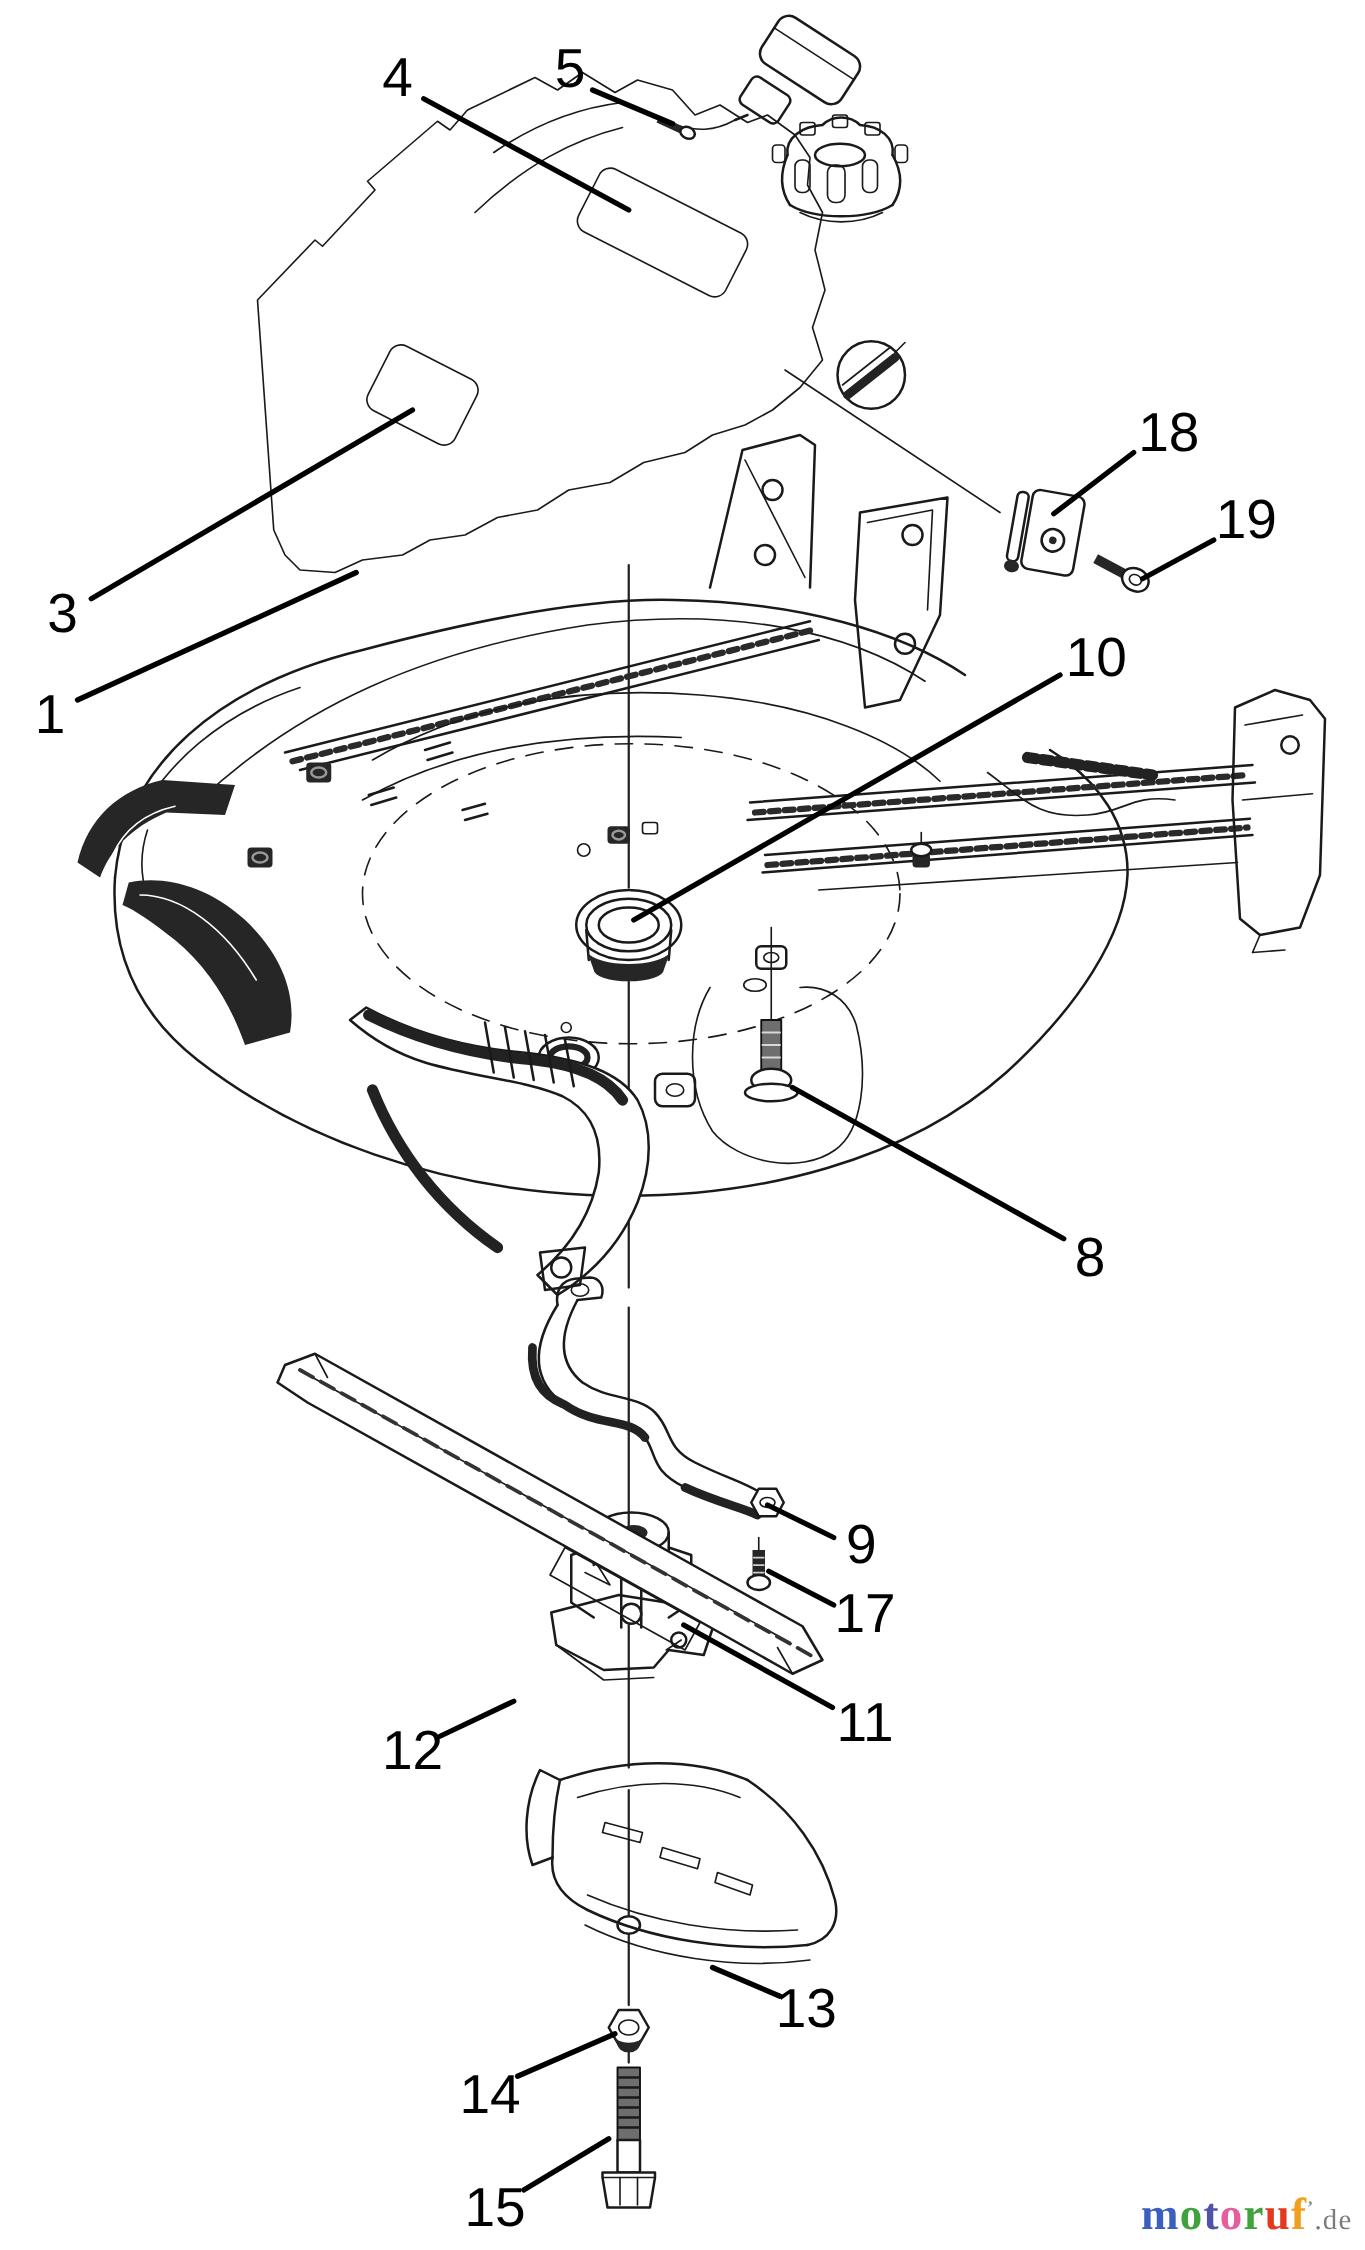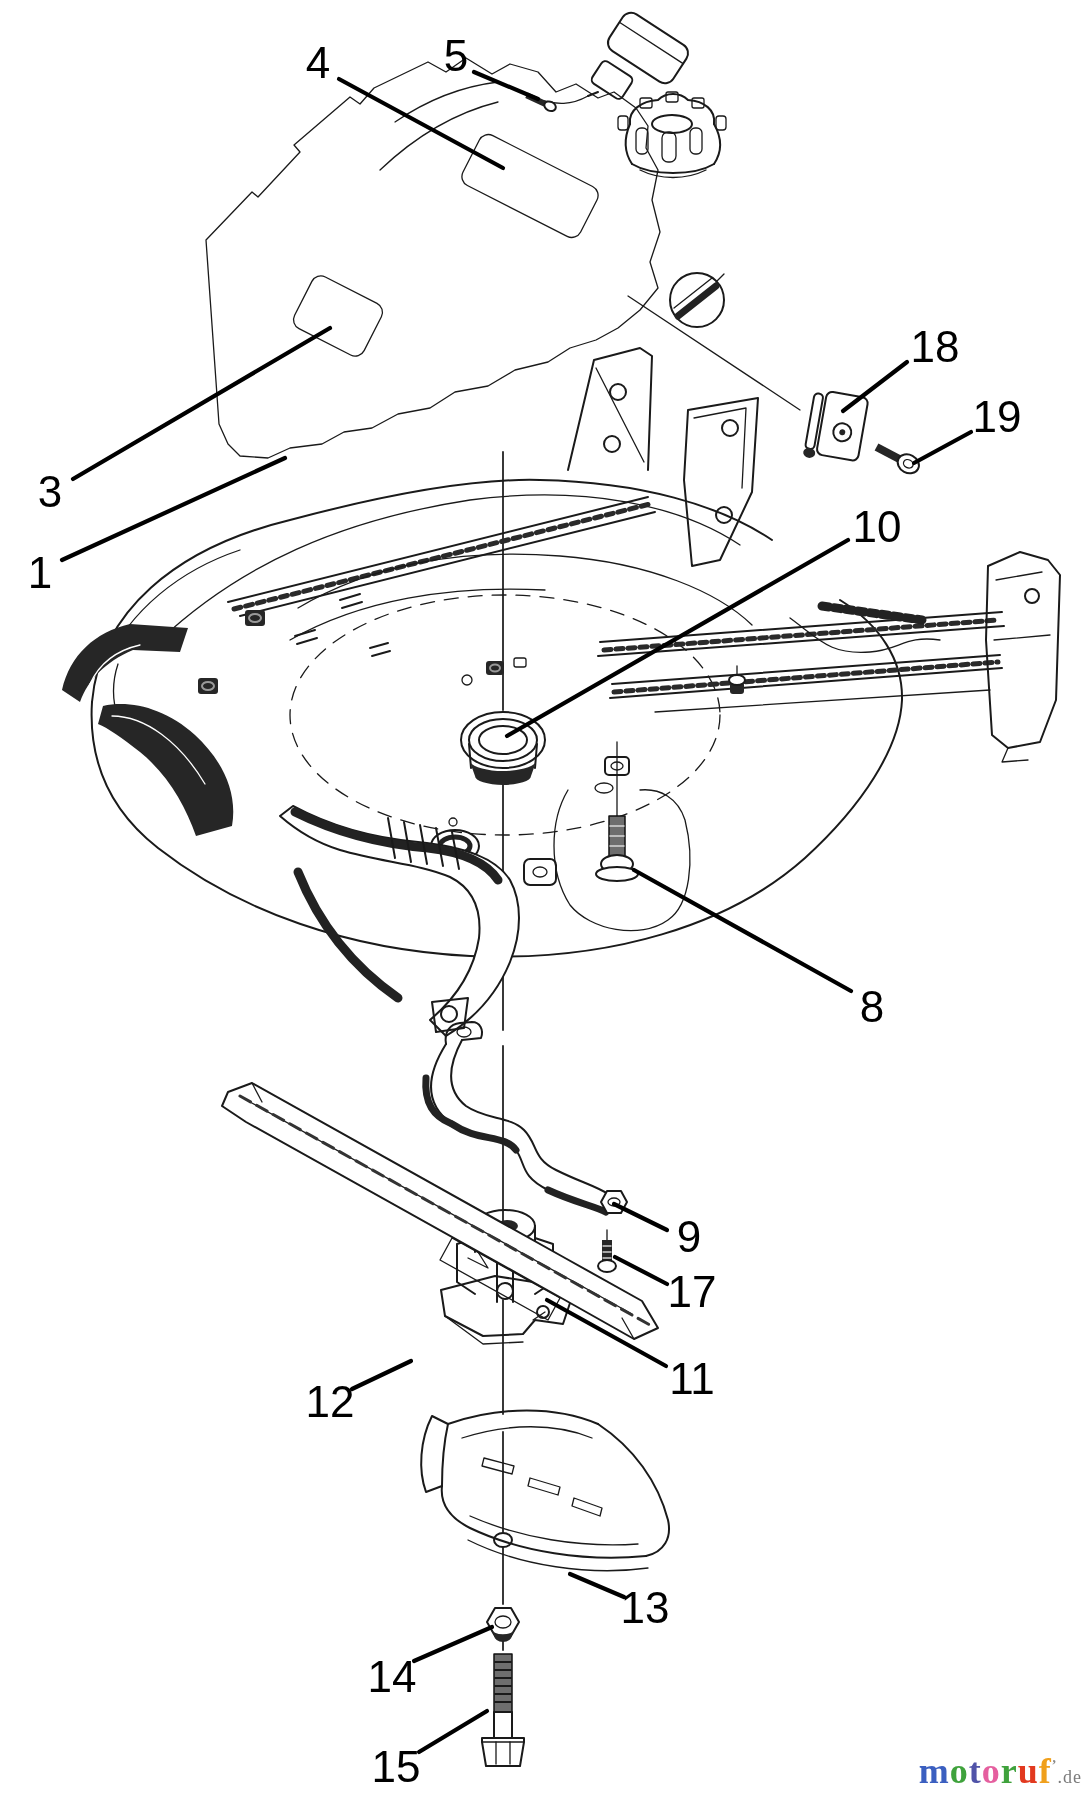--- a/index.html
+++ b/index.html
@@ -16,21 +16,21 @@
   #art .band{stroke:#222222;stroke-width:9;}
   #art .band7{stroke:#222222;stroke-width:7;}
   #art .hatch{stroke:#2a2a2a;stroke-width:5;stroke-dasharray:7 5;}
   #art .dash{stroke-dasharray:14 10;}
   #art .center{stroke:#222222;stroke-width:1.8;}
   #art .leader{stroke:#000000;stroke-width:4.2;}
   #art text.callout{fill:#000000;font-family:"Liberation Sans",sans-serif;font-size:44px;
     text-anchor:middle;dominant-baseline:central;stroke:none;}
   #logo{position:absolute;right:10px;top:1750px;font-family:"Liberation Serif",serif;
         font-weight:bold;font-size:36px;letter-spacing:1px;white-space:nowrap;}
-  #logo .suffix{font-size:18px;font-weight:normal;}
+  #logo .suffix{font-size:23px;font-weight:normal;}
   #logo .mark{font-size:14px;vertical-align:super;}
 </style>
 </head>
 <body>
 
 <div id="stage">
 <svg id="art" width="1092" height="1800" viewBox="0 0 1092 1800">
 
   <g>
     <line class="center" x1="503" y1="452" x2="503" y2="710"></line>

